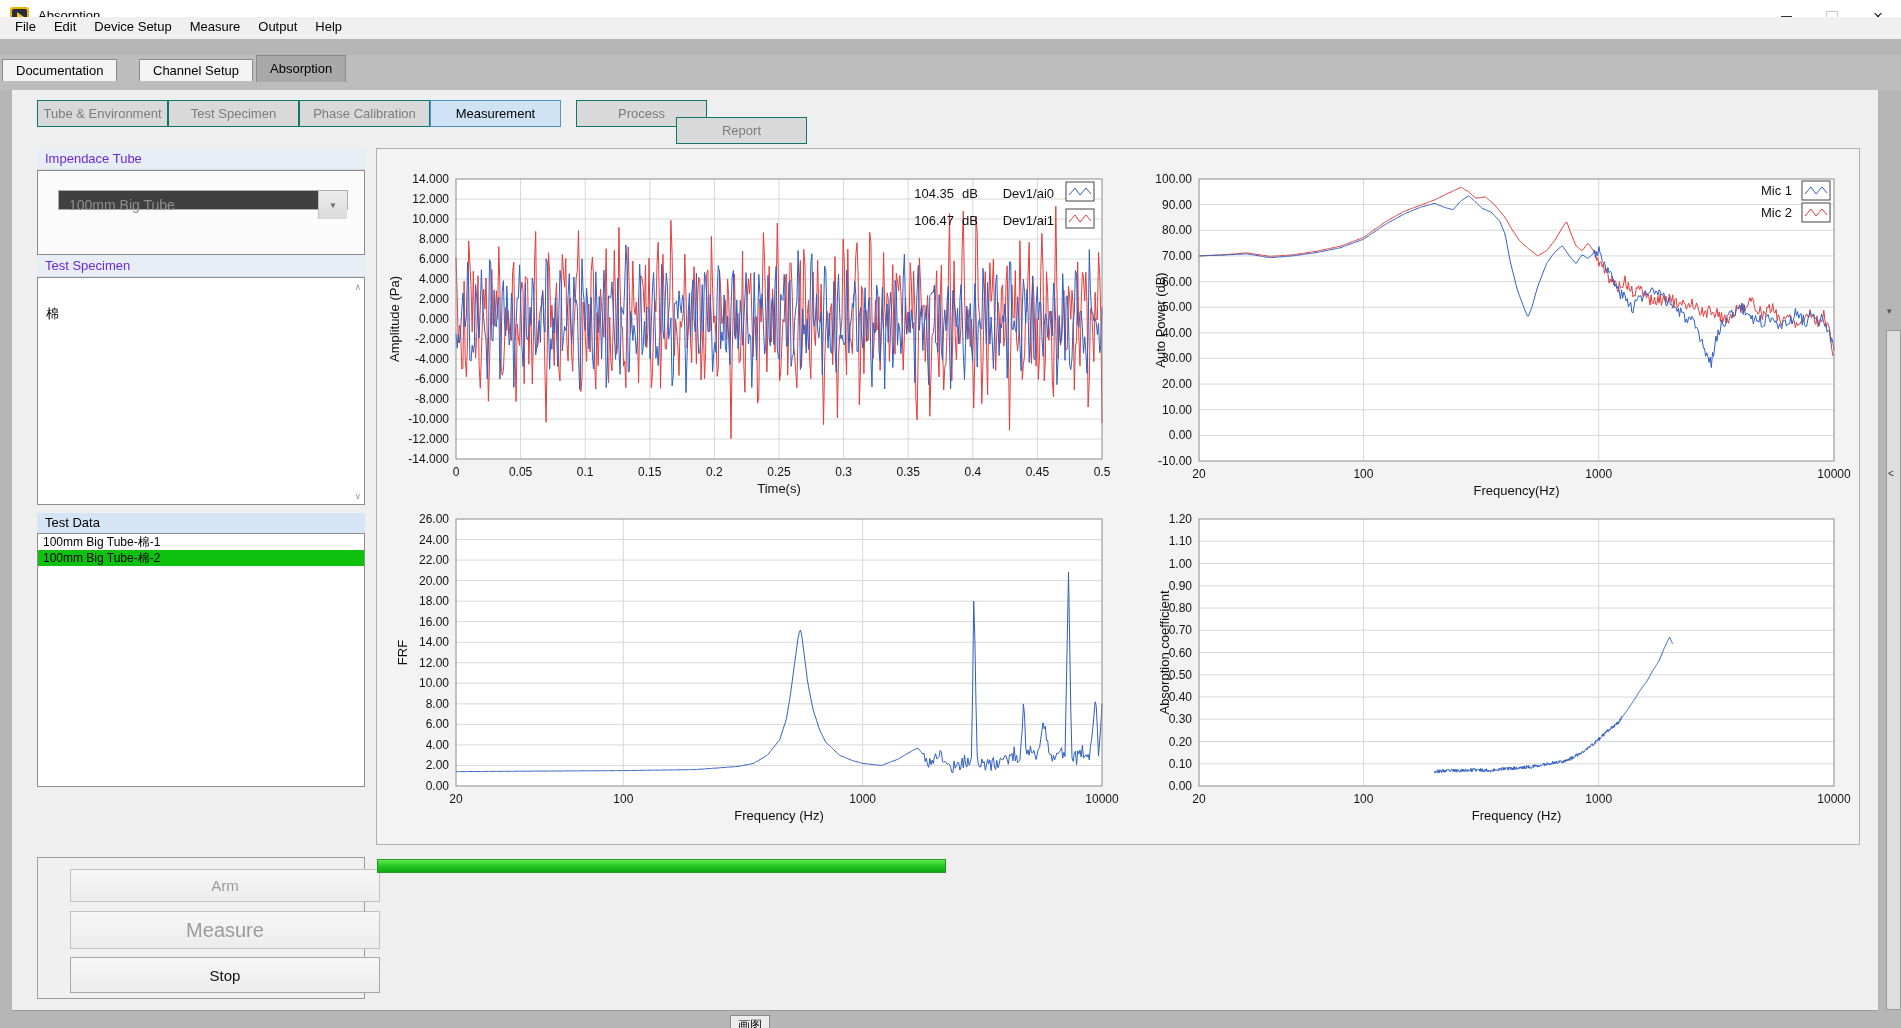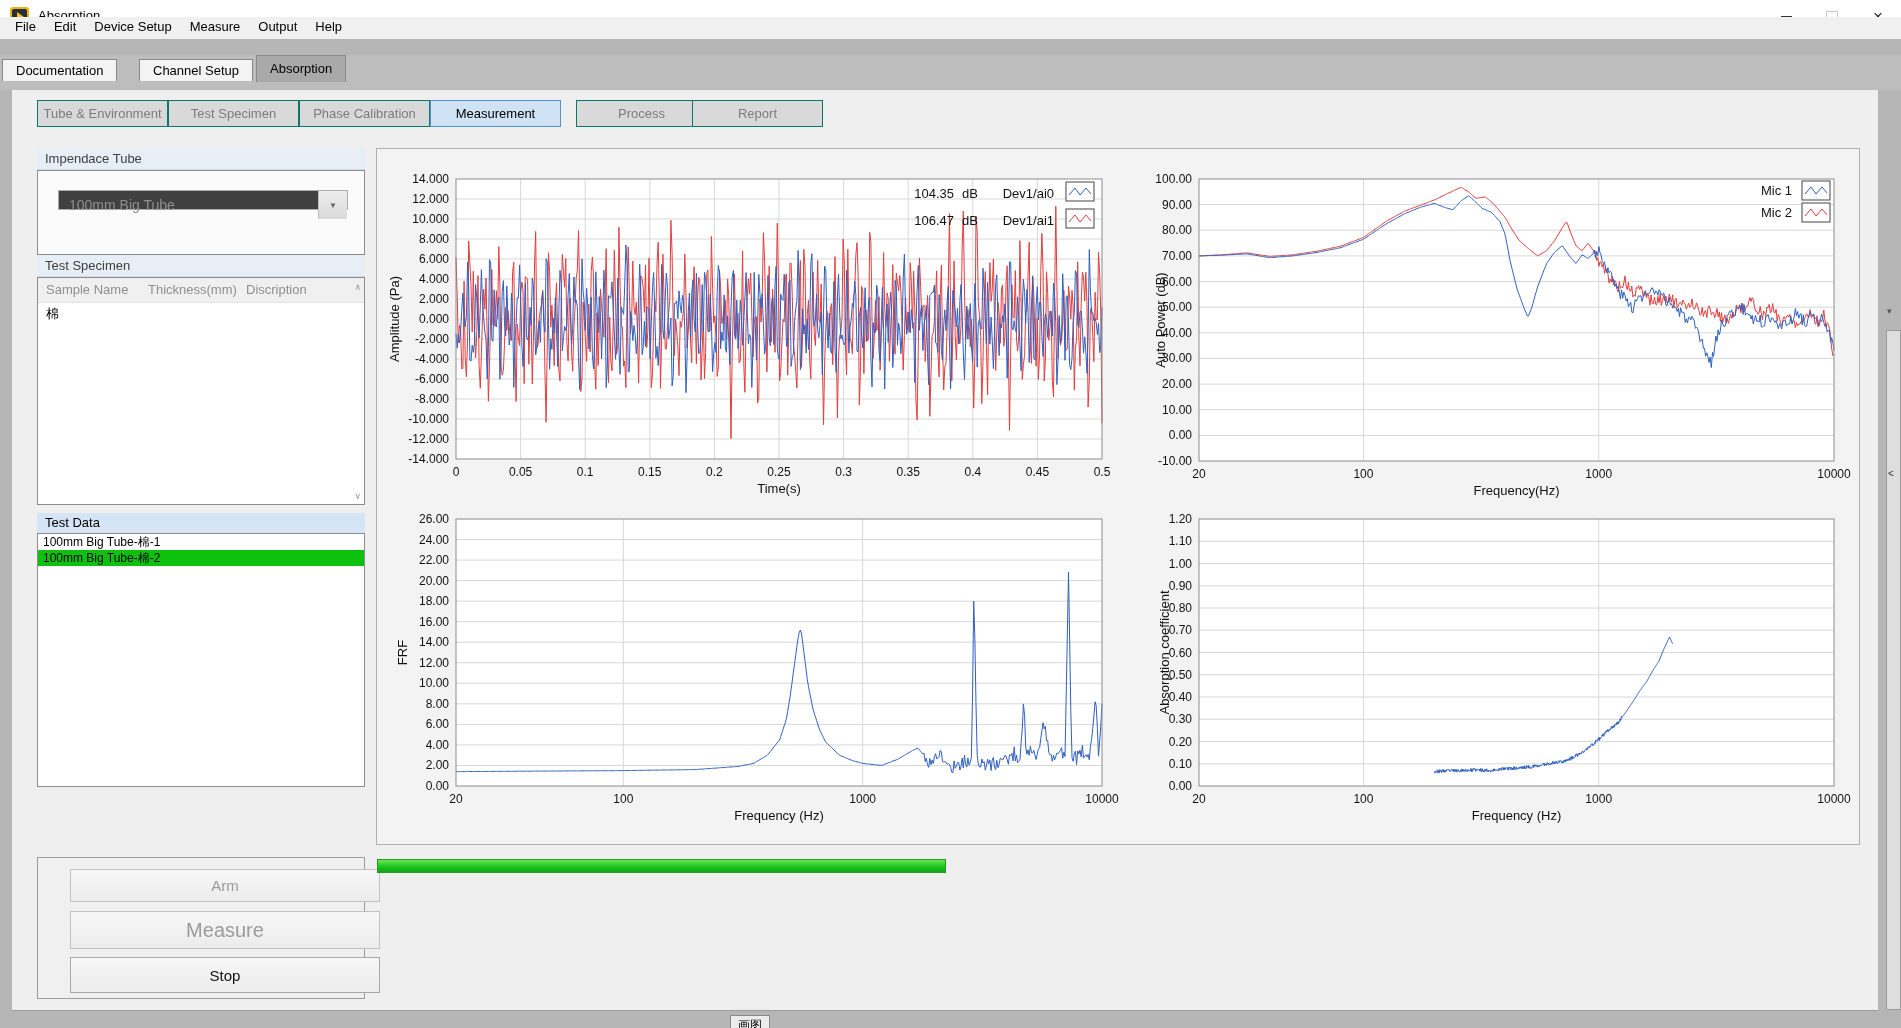--- a/index.html
+++ b/index.html
@@ -26,21 +26,21 @@
         background:#f3f3f3;border:1px solid #8a8a8a;border-bottom:none}
   .mtab.active{top:0;height:26px;line-height:26px;background:#a9a9a9}
   
   .page{left:12px;top:90px;width:1866px;height:921px;background:#efefef;border-bottom:1px solid #9c9c9c;box-sizing:border-box}
   
   .subtab{position:absolute;top:100px;height:27px;line-height:26px;width:131px;text-align:center;font-size:13px;
           background:#d9d9d9;border:1px solid #0f766e;box-sizing:border-box;color:#7c7c7c}
   .subtab.active{background:#cfe3f5;border:1px solid #4f93d2;color:#000}
   
   .grp-head{width:328px;height:22px;background:#e7eef6;border-bottom:1px solid #d3dde8;box-sizing:border-box;
-            font-size:13px;color:#404040;line-height:22px;padding-left:8px}
+            font-size:13px;color:#6d28d9;line-height:22px;padding-left:8px}
   .grp-head.dark{background:#d6e5f5;color:#000}
   .grp-body{width:328px;box-sizing:border-box;border:1px solid #8c8c8c;background:#fbfbfb}
   .combo{left:58px;top:190px;width:290px;height:20px;border:1px solid #adadad;background:#404040;box-sizing:border-box}
   .combo-txt{left:10px;top:6px;font-size:14px;color:#8f8f8f}
   .combo-btn{right:0;top:0;width:28px;height:28px;border-left:1px solid #bdbdbd;background:linear-gradient(#ededed,#dadada);
              display:flex;align-items:center;justify-content:center;font-size:8px;color:#666}
   .tbl{left:37px;top:277px;width:328px;height:228px;background:#fff;border:1px solid #8c8c8c;box-sizing:border-box}
   .tbl-head{position:absolute;left:0;top:0;width:100%;height:24px;background:#f0f0f0;border-bottom:1px solid #e3e3e3}
   .tbl-col{position:absolute;top:4px;font-size:13px;color:#8f8f8f;white-space:nowrap}
   .tbl-cell{position:absolute;top:27px;font-size:13px;color:#000}
@@ -102,39 +102,34 @@
   </div>
 
 <div class="abs page"></div>
 
 <div id="subtabs-host">
     <span class="abs subtab" style="left: 37px;">Tube &amp; Environment</span>
     <span class="abs subtab" style="left: 168px;">Test Specimen</span>
     <span class="abs subtab" style="left: 299px;">Phase Calibration</span>
     <span class="abs subtab active" style="left: 430px;">Measurement</span>
     <span class="abs subtab" style="left: 576px;">Process</span>
-    <span class="abs subtab" style="left: 692px;">Report</span>
+    <span class="abs subtab" style="left: 676px; margin-top: 17px;">Report</span>
   </div>
 
 <div class="abs grp-head" style="left:37px;top:148px">Impendace Tube</div>
 <div class="abs grp-body" style="left:37px;top:170px;height:85px"></div>
 <div class="abs combo">
   <span class="abs combo-txt">100mm Big Tube</span>
   <div class="abs combo-btn">
       <span>▼</span>
     </div>
 </div>
 
 <div class="abs grp-head" style="left:37px;top:255px">Test Specimen</div>
 <div class="abs tbl">
-  <div class="tbl-head" id="spec-cols">
-      <span class="tbl-col" style="left: 8px;">Sample Name</span>
-      <span class="tbl-col" style="left: 110px;">Thickness(mm)</span>
-      <span class="tbl-col" style="left: 208px;">Discription</span>
-    </div>
   <span class="scrg" style="top:4px">∧</span>
   <span class="scrg" style="bottom:3px">∨</span>
   <span class="tbl-cell" style="left:8px">棉</span>
 </div>
 
 <div class="abs grp-head dark" style="left:37px;top:513px;height:36px;line-height:20px">Test Data</div>
 <div class="abs list" id="testdata-host">
     <div class="list-item">100mm Big Tube-棉-1</div>
     <div class="list-item selected">100mm Big Tube-棉-2</div>
   </div>

